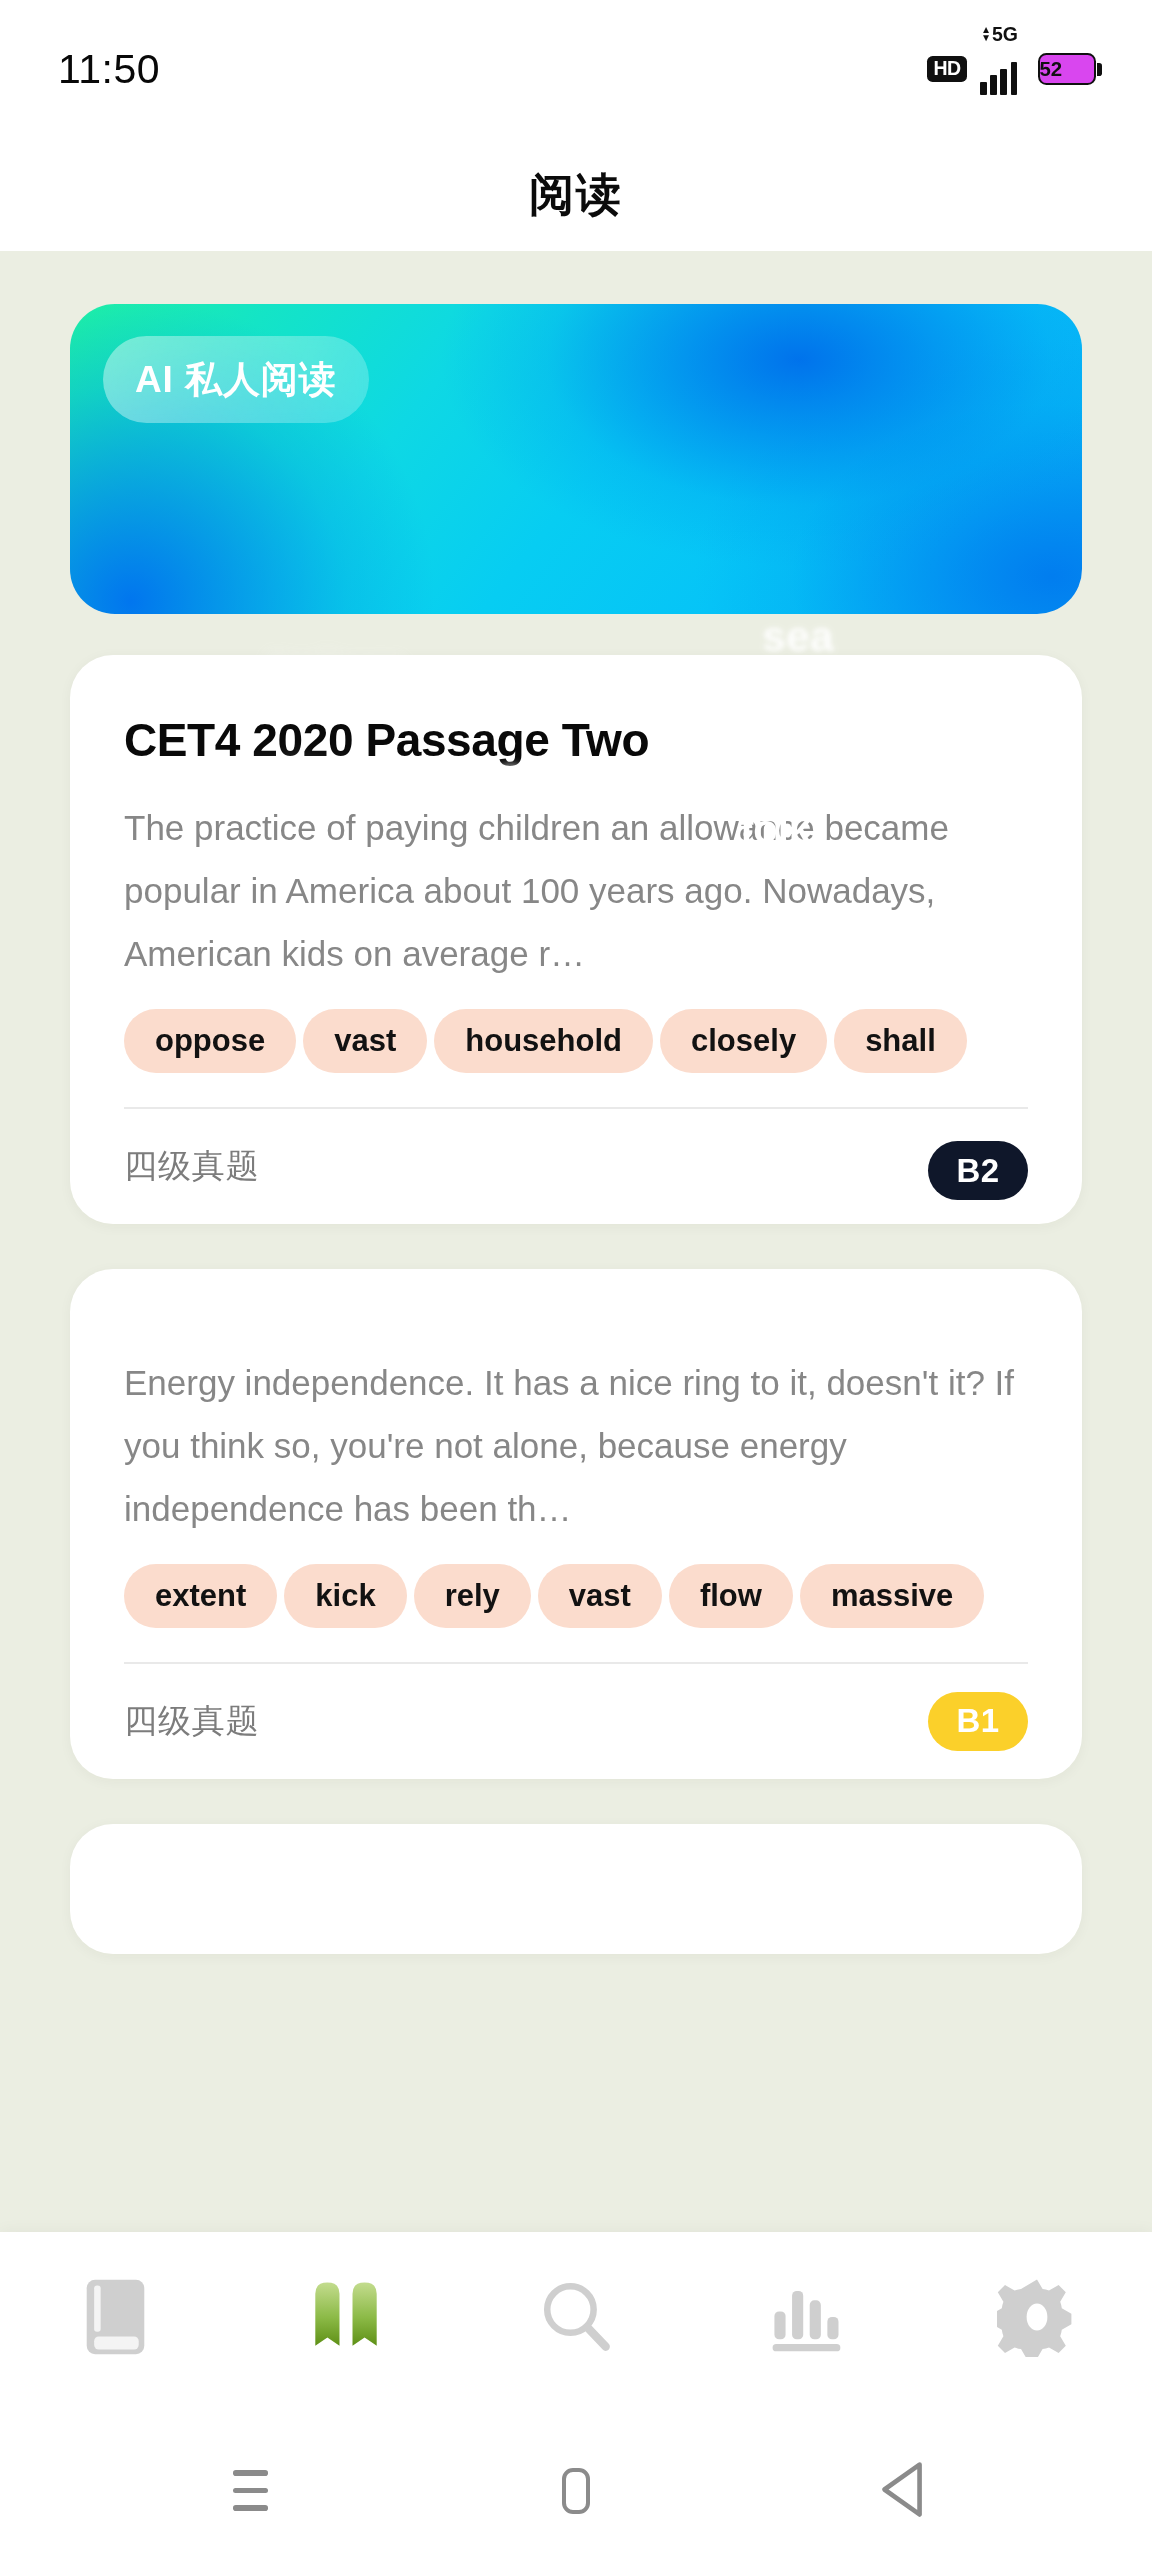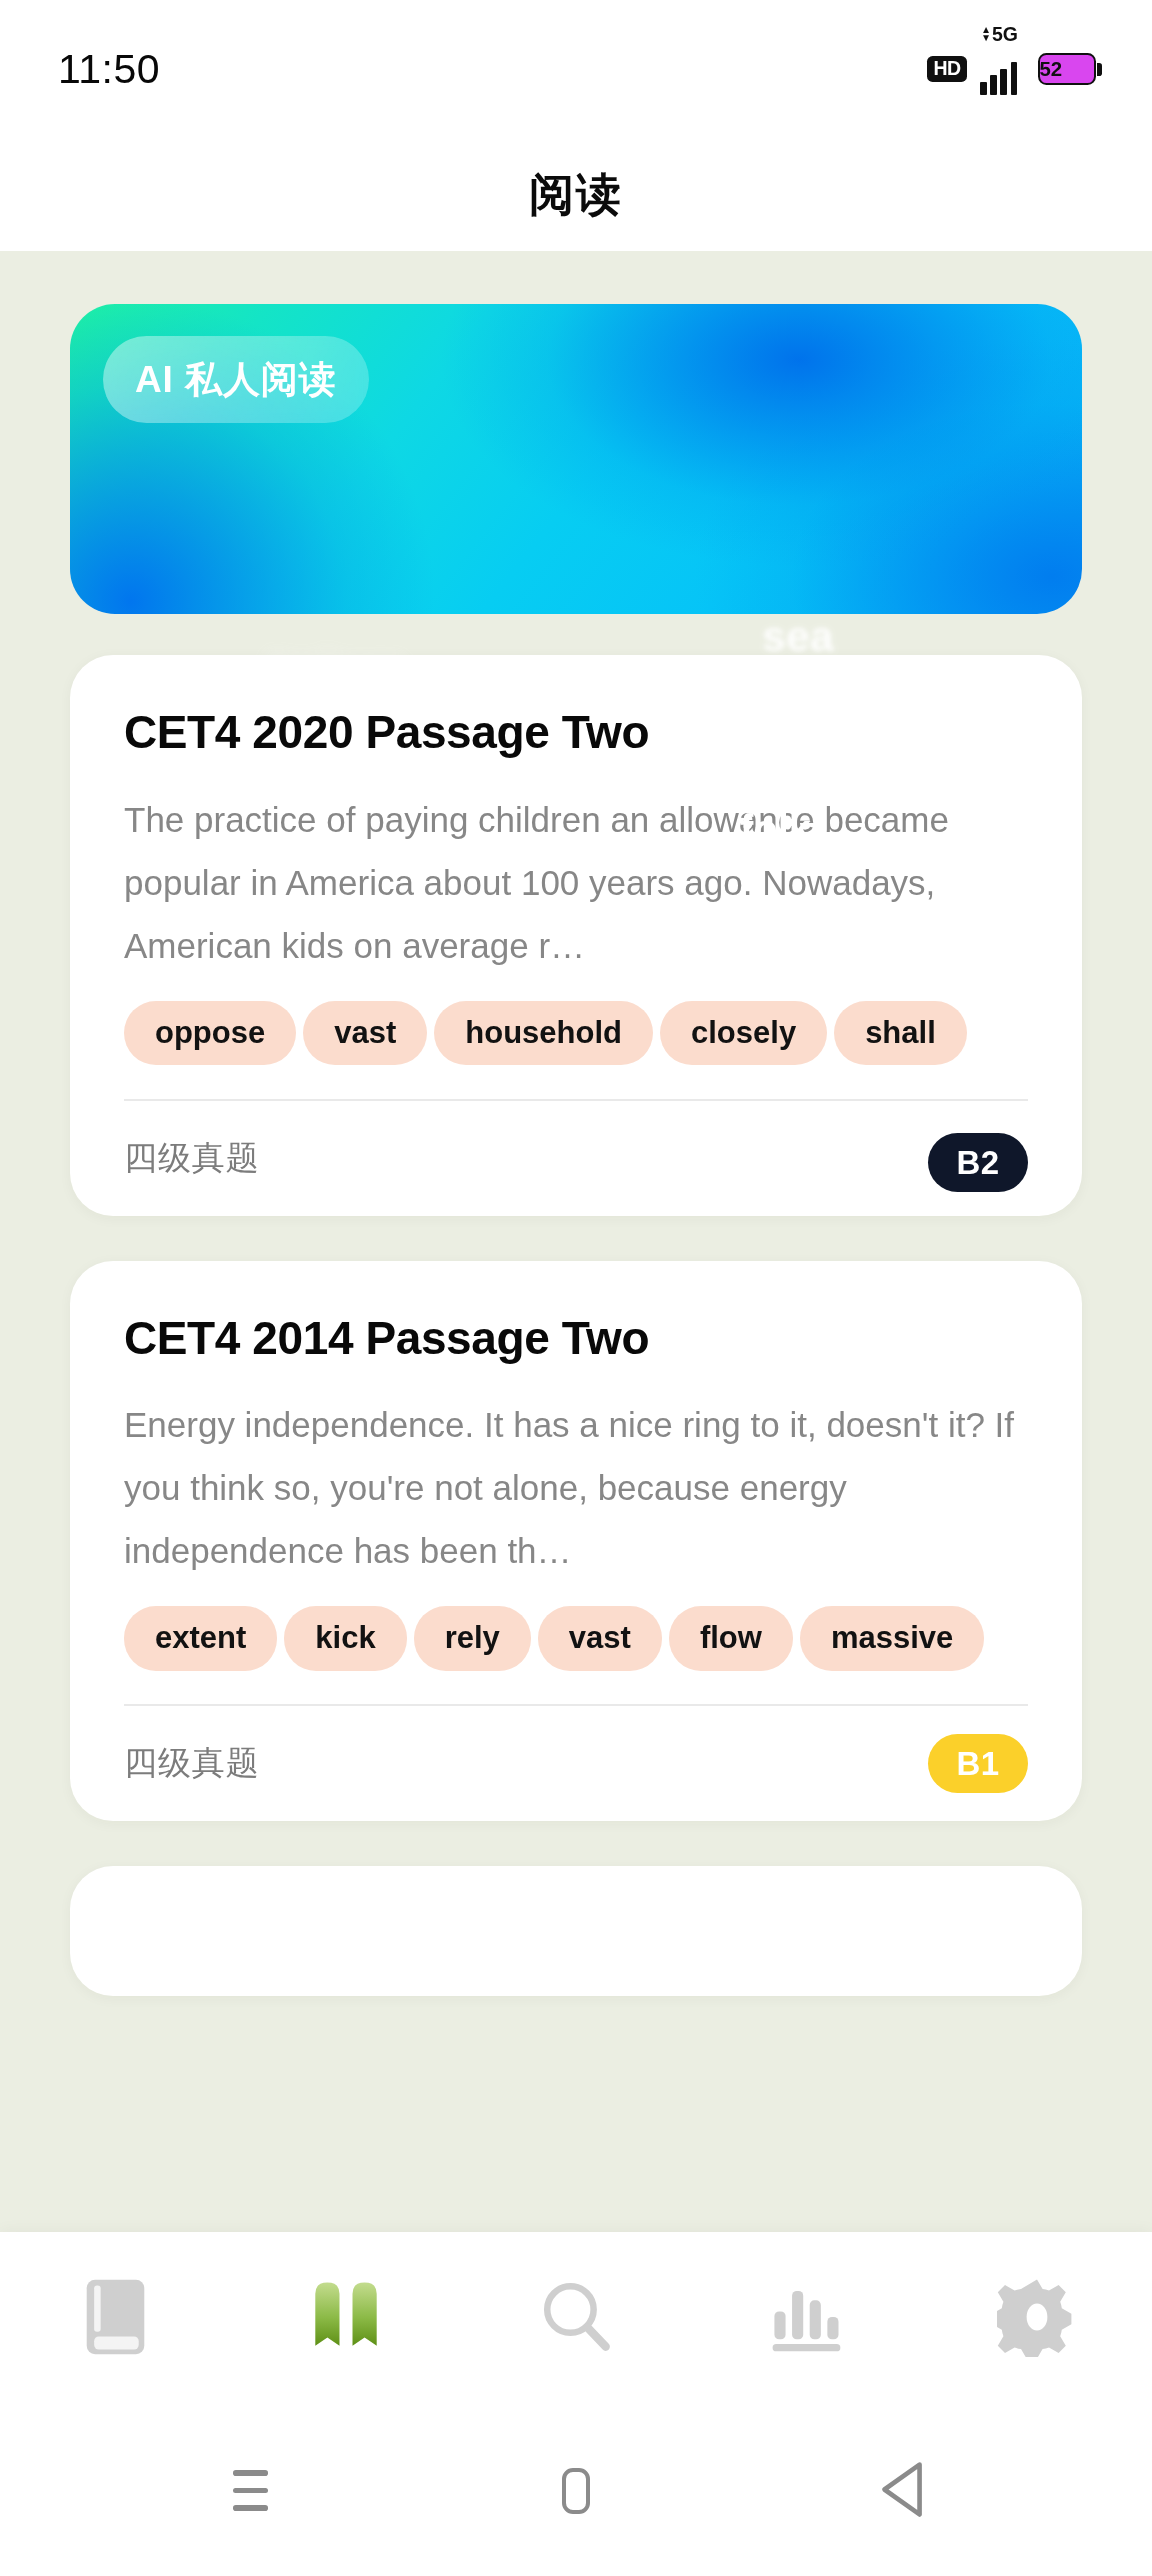--- a/index.html
+++ b/index.html
@@ -208,20 +208,21 @@
     overflow: hidden;
     padding-bottom: 0;
   }
 
   .card-title {
     font-size: 46px;
     font-weight: 700;
     color: #090909;
     letter-spacing: -0.4px;
     line-height: 1.1;
+    margin-top: 8px;
   }
   .card-excerpt {
     margin-top: 30px;
     font-size: 35px;
     line-height: 63px;
     color: #878787;
     font-weight: 400;
     max-height: 190px;
     overflow: hidden;
   }
@@ -395,21 +396,20 @@
       <span class="chip">shall</span>
     </div>
     <div class="card-divider"></div>
     <div class="card-footer">
       <span class="card-source">四级真题</span>
       <span class="level-badge" style="background:#0f172a;margin-top:9px;">B2</span>
     </div>
   </div>
 
   <div class="card card-2">
-    <div class="card-title">CET4 2014 Passage Two</div>
     <div class="card-excerpt">Energy independence. It has a nice ring to it, doesn't it? If you think so, you're not alone, because energy independence has been th…</div>
     <div class="chip-row">
       <span class="chip">extent</span>
       <span class="chip">kick</span>
       <span class="chip">rely</span>
       <span class="chip">vast</span>
       <span class="chip">flow</span>
       <span class="chip">massive</span>
     </div>
     <div class="card-divider"></div>

